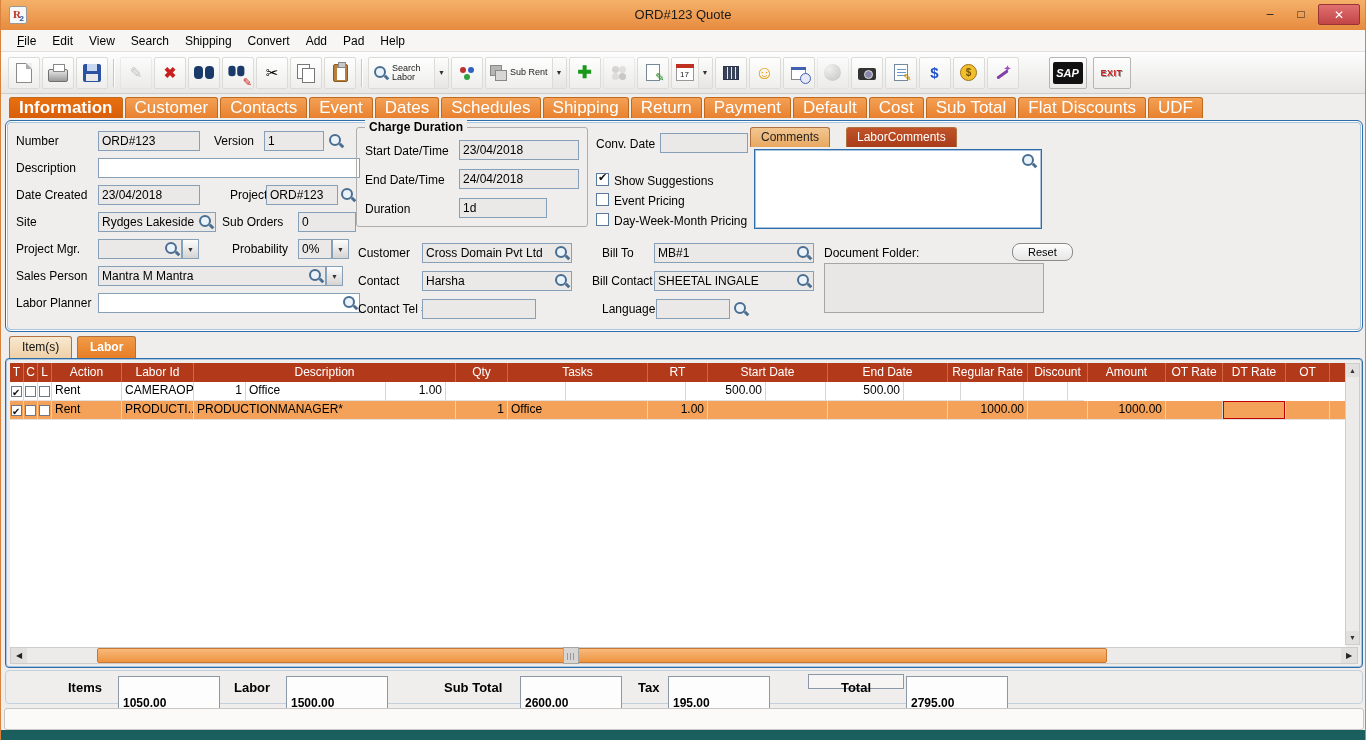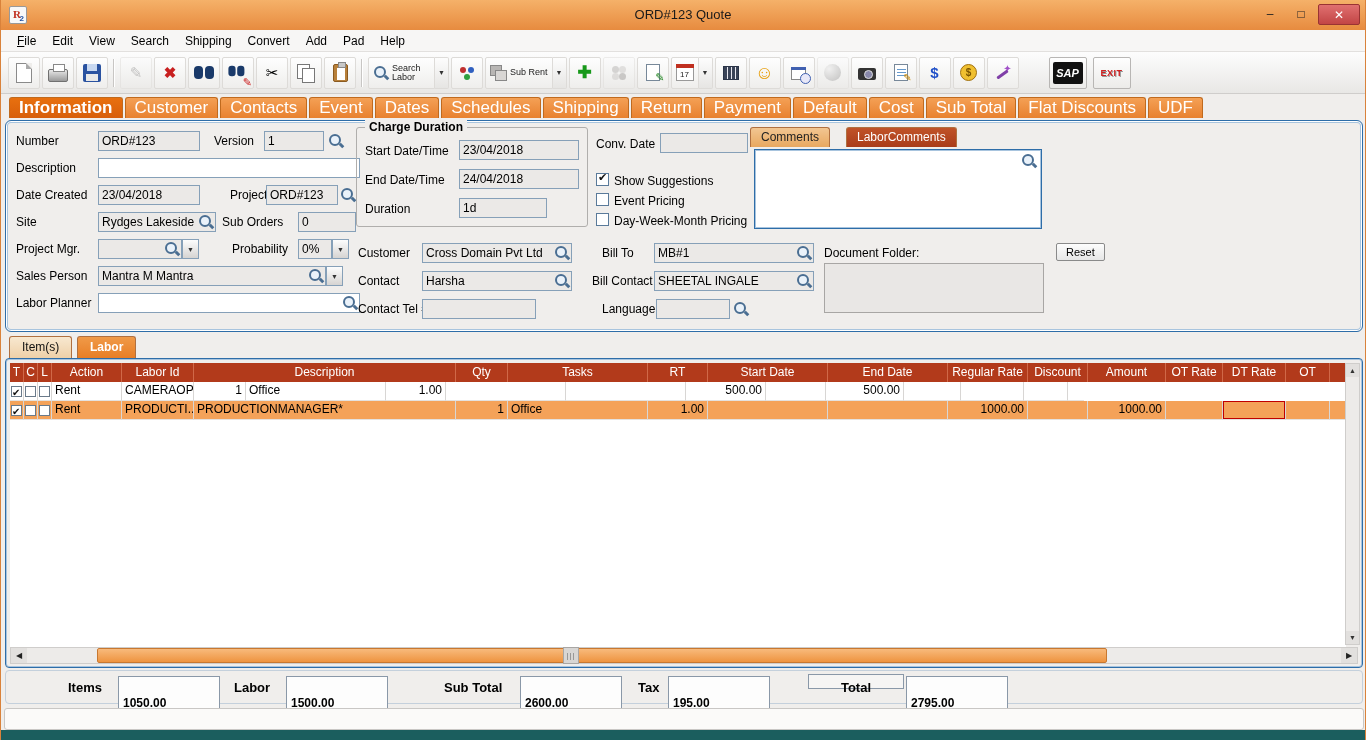--- a/index.html
+++ b/index.html
@@ -103,21 +103,21 @@
 .fld.has-mag{padding-right:18px}
 .drop{position:absolute;width:17px;height:20px;background:linear-gradient(#FDFDFD,#D6D4D2);border:1px solid #86A0B8;font-size:7px;text-align:center;line-height:19px;color:#333}
 .cb{position:absolute;width:13px;height:13px;background:#fff;border:1px solid #5A7A9A}
 .cb.checked::after{content:"✔";position:absolute;left:1px;top:-3px;font-size:11px;color:#111}
 .fieldset{position:absolute;left:350px;top:6px;width:232px;height:100px;border:1px solid #B0AEAC;border-radius:3px}
 .fs-title{position:absolute;left:8px;top:-8px;background:#F0EEEC;padding:0 4px;font-weight:bold;font-size:12px}
 .ctab{position:absolute;height:20px;padding:0 10px;font-size:12px;line-height:19px;border:1px solid #B07040;border-bottom:none;border-radius:3px 3px 0 0;white-space:nowrap}
 .ctab.inactive{background:linear-gradient(#F2C692,#E8A860);color:#222}
 .ctab.active{background:linear-gradient(#C05328,#A93C1A);color:#fff;font-weight:normal}
 .comments-box{position:absolute;left:748px;top:28px;width:288px;height:80px;background:#fff;border:1px solid #2E6DA8;box-shadow:inset 0 0 0 1px #A8C4DE}
-.reset-btn{position:absolute;left:1050px;top:122px;height:18px;padding:0 9px;font-size:11px;line-height:16px;background:linear-gradient(#FDFDFD,#E6E6E6);border:1px solid #8A8A8A;border-radius:2px}
+.reset-btn{position:absolute;left:1006px;top:122px;height:18px;padding:0 15px;font-size:11px;line-height:16px;background:linear-gradient(#FDFDFD,#E6E6E6);border:1px solid #8A8A8A;border-radius:8px}
 .doc-box{position:absolute;left:818px;top:142px;width:220px;height:50px;background:#E9E7E5;border:1px solid #A8A6A4}
 
 .gtab{position:absolute;height:22px;padding:0 12px;line-height:21px;font-size:12px;border:1px solid #B07040;border-bottom:none;border-radius:3px 3px 0 0}
 .gtab.inactive{left:8px;top:336px;background:linear-gradient(#F8E8D0,#EED0A8);color:#111}
 .gtab.active{left:76px;top:336px;background:linear-gradient(#F09A48,#E87E26);color:#fff;font-weight:bold}
 
 .gpanel{position:absolute;left:4px;top:358px;width:1358px;height:310px;background:#F0EEEC;border:1px solid #2E6DA8;border-radius:4px;box-shadow:inset 0 0 0 1px #A8C4DE;overflow:hidden}
 .ghead{position:absolute;left:4px;top:4px;width:1336px;height:19px;display:flex;background:#B23A1B}
 .gh{height:19px;color:#fff;font-size:12px;line-height:18px;text-align:center;border-right:1px solid #D06848;overflow:hidden;white-space:nowrap}
 .grow{position:absolute;left:4px;width:1336px;height:35px;display:flex;background:#fff}

